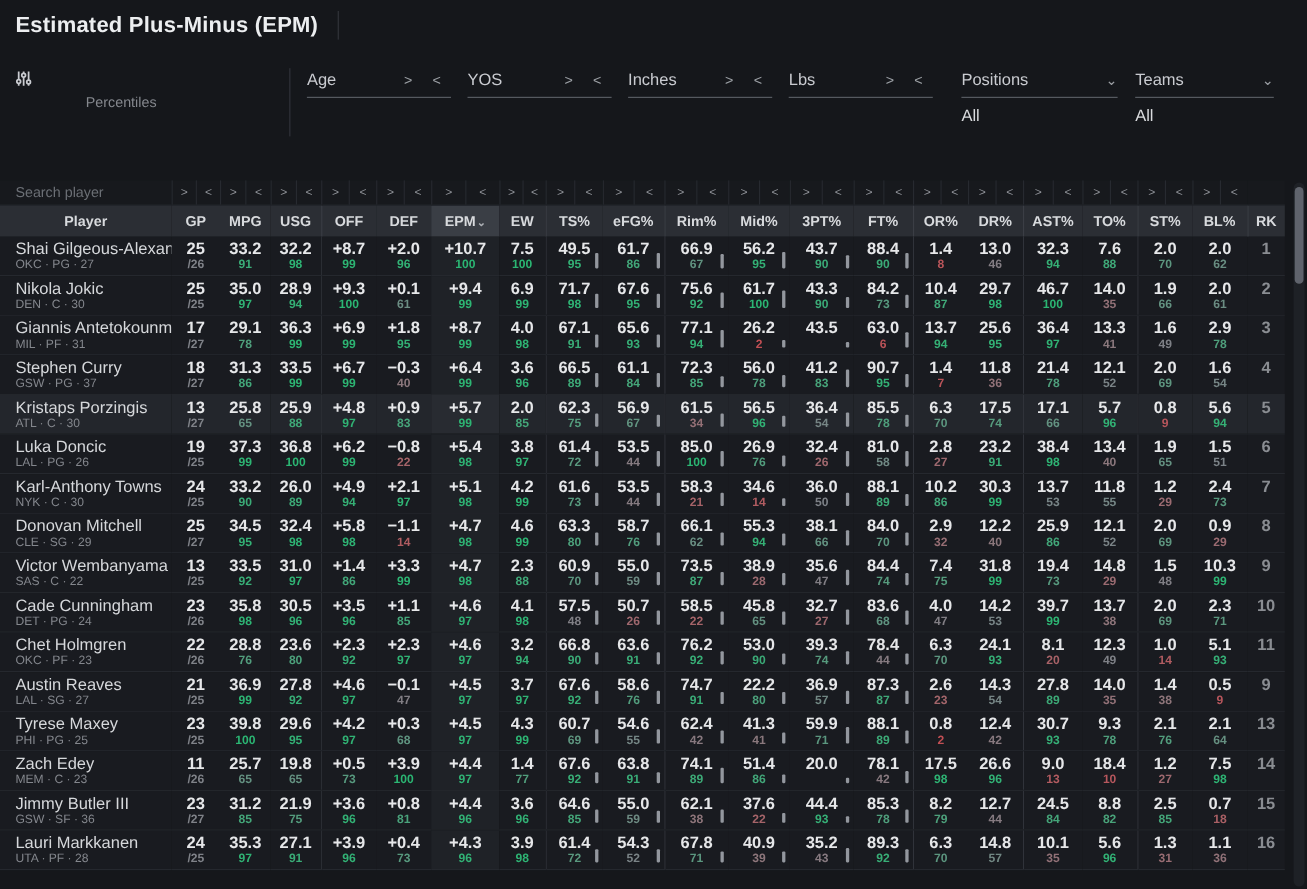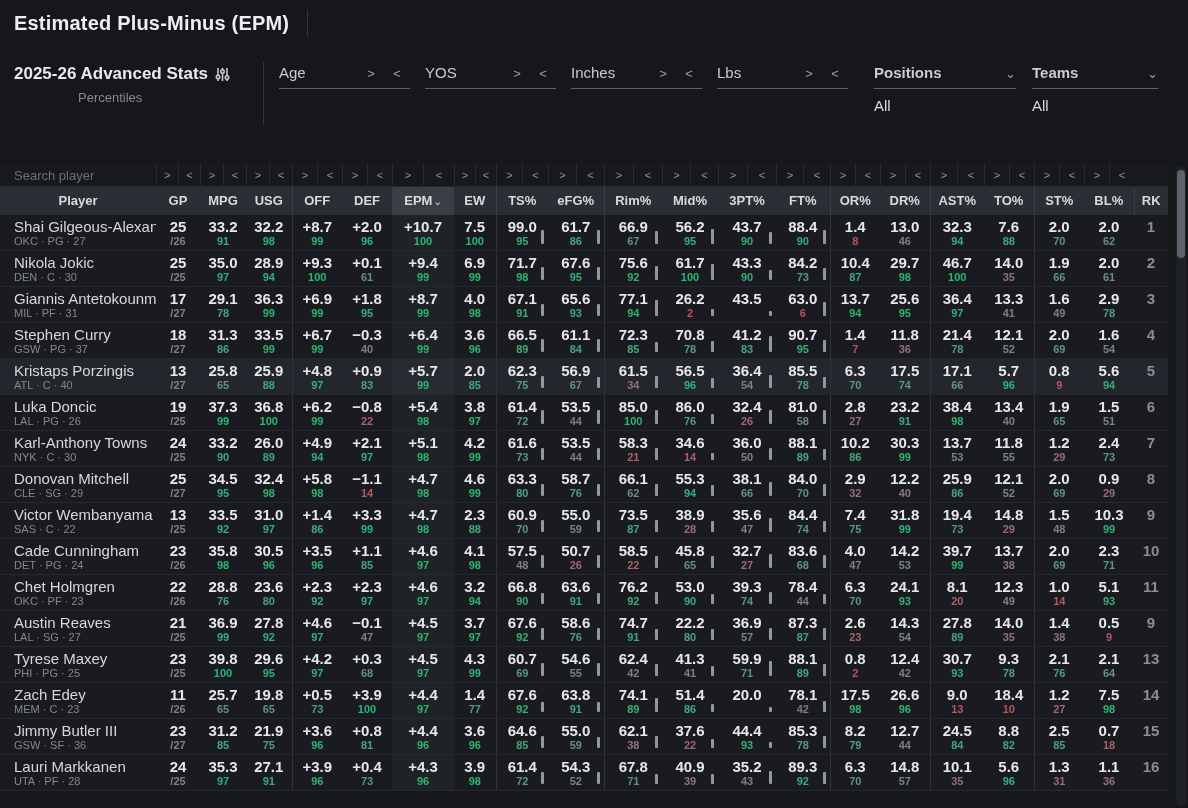--- a/index.html
+++ b/index.html
@@ -25,21 +25,21 @@
   .fhead-title { font-size:17px; font-weight:700; color:#e9eaec; display:flex; align-items:center; gap:7px; }
   .fhead-sub { font-size:13px; color:#85888e; margin:6px 0 0 64px; }
   .rf { width:131px; margin-left:15px; padding-top:2px; }
   .rf-line { display:flex; align-items:baseline; border-bottom:1px solid #5d6168; padding-bottom:7px; }
   .rf-label { flex:1; font-size:15px; color:#c9cbd0; }
   .rf-arrow { width:26px; text-align:center; font-size:13px; color:#9ca0a5; cursor:pointer; }
   .sf { margin-left:17px; padding-top:2px; }
   .sf.pos { width:142px; margin-left:26px; }
   .sf.team { width:126px; margin-left:16px; }
   .sf-line { display:flex; align-items:baseline; justify-content:space-between; border-bottom:1px solid #5d6168; padding-bottom:7px; }
-  .sf-label { font-size:15px; color:#c9cbd0;font-weight:bold; }
+  .sf-label { font-size:15px; color:#c9cbd0; }
   .sf-chev { font-size:13px; color:#9ca0a5; }
   .sf-val { margin-top:8px; font-size:15px; color:#d9dbde; }
   
   .tblwrap { position:absolute; left:0; top:164px; width:1170px; }
   table { border-collapse:collapse; table-layout:fixed; width:1168px; }
   tr.sortrow td { height:22px; background:#17191d; border-bottom:1px solid #26292f; }
   .search-in { width:150px; background:transparent; border:none; outline:none;
                font-family:"Liberation Sans",sans-serif; font-size:13px; color:#c9cbd0; padding-left:14px; }
   .search-in::placeholder { color:#6b6f75; }
   .sortpair { display:flex; height:22px; }
@@ -79,21 +79,20 @@
 <div class="hdr">
   <div class="hdr-row">
     <div class="title">Estimated Plus-Minus (EPM)</div>
     <div class="hdr-div"></div>
   </div>
 </div>
 
 <div class="filters">
   <div class="fhead">
     <div class="fhead-title">
-      <span>2025-26 Advanced Stats</span>
       <svg width="15" height="15" viewBox="0 0 15 15">
         <g stroke="#c9cbd0" stroke-width="1.6" fill="none">
           <line x1="3" y1="1" x2="3" y2="14"></line>
             <line x1="7.5" y1="1" x2="7.5" y2="14"></line>
             <line x1="12" y1="1" x2="12" y2="14"></line>
           <circle cx="3" cy="10" r="1.7" fill="#15171b"></circle>
             <circle cx="7.5" cy="4.5" r="1.7" fill="#15171b"></circle>
             <circle cx="12" cy="10.5" r="1.7" fill="#15171b"></circle>
         </g>
       </svg>
@@ -342,21 +341,21 @@
           </td>
           <td class=" hl">
             <div class="val">+10.7</div>
             <div class="pct" style="color:rgb(43,182,115)">100</div>
           </td>
           <td class=" ">
             <div class="val">7.5</div>
             <div class="pct" style="color:rgb(43,182,115)">100</div>
           </td>
           <td class="gb ">
-            <div class="val">99.0</div>
+            <div class="val">49.5</div>
             <div class="pct" style="color:rgb(51,177,117)">95</div>
             <span class="vbar" style="height:14px"></span>
           </td>
           <td class=" ">
             <div class="val">61.7</div>
             <div class="pct" style="color:rgb(66,167,121)">86</div>
             <span class="vbar" style="height:14px"></span>
           </td>
           <td class="gb ">
             <div class="val">66.9</div>
@@ -630,21 +629,21 @@
             <div class="val">61.1</div>
             <div class="pct" style="color:rgb(69,165,121)">84</div>
             <span class="vbar" style="height:13px"></span>
           </td>
           <td class="gb ">
             <div class="val">72.3</div>
             <div class="pct" style="color:rgb(68,166,121)">85</div>
             <span class="vbar" style="height:10px"></span>
           </td>
           <td class=" ">
-            <div class="val">70.8</div>
+            <div class="val">56.0</div>
             <div class="pct" style="color:rgb(79,159,124)">78</div>
             <span class="vbar" style="height:11px"></span>
           </td>
           <td class=" ">
             <div class="val">41.2</div>
             <div class="pct" style="color:rgb(71,164,122)">83</div>
             <span class="vbar" style="height:16px"></span>
           </td>
           <td class=" ">
             <div class="val">90.7</div>
@@ -675,21 +674,21 @@
             <div class="val">1.6</div>
             <div class="pct" style="color:rgb(118,133,133)">54</div>
           </td>
           <td>
             <div class="rkv">4</div>
           </td>
         </tr>
         <tr class="hov">
           <td class="pcell">
           <div class="pname">Kristaps Porzingis</div>
-          <div class="pmeta">ATL · C · 40</div>
+          <div class="pmeta">ATL · C · 30</div>
           </td>
           <td>
           <div class="val">13</div>
             <div class="pct gpt">/27</div>
           </td>
           <td class=" ">
             <div class="val">25.8</div>
             <div class="pct" style="color:rgb(100,145,129)">65</div>
           </td>
           <td class=" ">
@@ -812,21 +811,21 @@
             <div class="val">53.5</div>
             <div class="pct" style="color:rgb(134,123,129)">44</div>
             <span class="vbar" style="height:14px"></span>
           </td>
           <td class="gb ">
             <div class="val">85.0</div>
             <div class="pct" style="color:rgb(43,182,115)">100</div>
             <span class="vbar" style="height:14px"></span>
           </td>
           <td class=" ">
-            <div class="val">86.0</div>
+            <div class="val">26.9</div>
             <div class="pct" style="color:rgb(82,157,125)">76</div>
             <span class="vbar" style="height:10px"></span>
           </td>
           <td class=" ">
             <div class="val">32.4</div>
             <div class="pct" style="color:rgb(159,104,110)">26</div>
             <span class="vbar" style="height:14px"></span>
           </td>
           <td class=" ">
             <div class="val">81.0</div>

